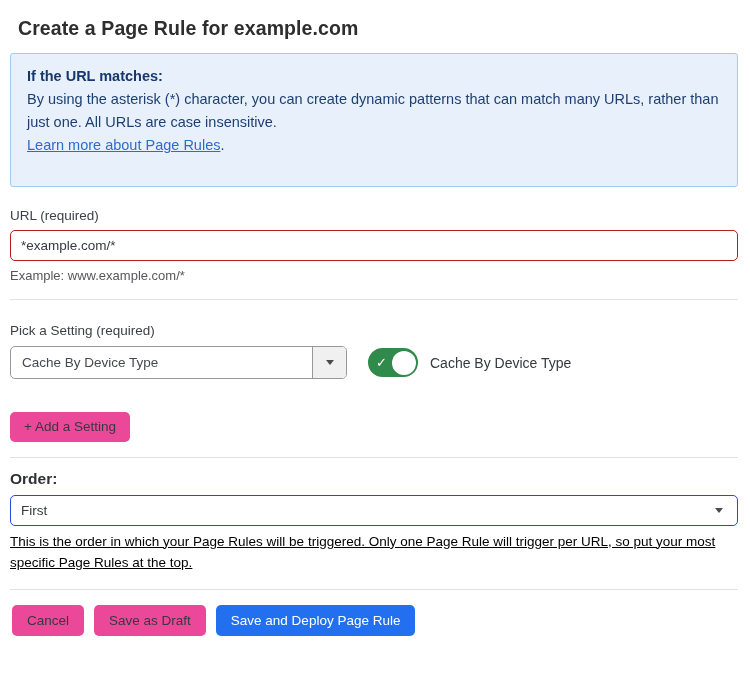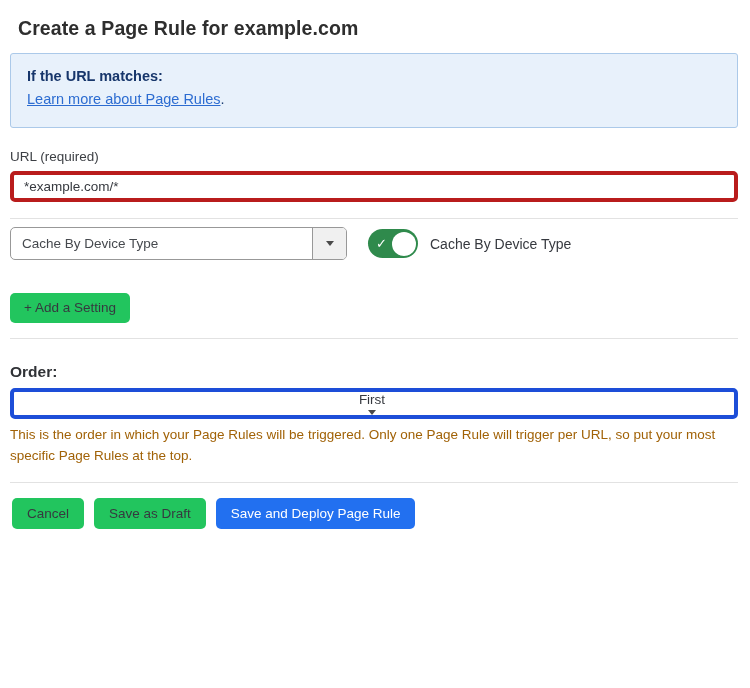--- a/index.html
+++ b/index.html
@@ -22,21 +22,21 @@
     color: #2e2e2e;
     margin: 8px;
     letter-spacing: 0.1px;
   }
 
   .info-box {
     margin-top: 13px;
     background: #e8f1fb;
     border: 1px solid #abc9e9;
     border-radius: 3px;
-    padding: 11px 16px 16px 16px;
+    padding: 11px 16px 29px 16px;
     color: #1d3f72;
     font-size: 14.5px;
     line-height: 23px;
   }
   .info-box .info-heading {
     font-weight: 700;
     color: #17366b;
   }
   .info-box a {
     color: #2c6cd1;
@@ -47,21 +47,21 @@
   .field-label {
     margin-top: 21px;
     font-size: 13.5px;
     color: #3c3f44;
   }
 
   .text-input {
     margin-top: 7px;
     width: 728px;
     height: 31px;
-    border: 4px solid #b91c1c;
+    border: 1px solid #b91c1c;
     border-radius: 5px;
     padding: 0 10px;
     font-size: 13.5px;
     color: #36393f;
     font-family: "Liberation Sans", "DejaVu Sans", sans-serif;
     background: #fff;
     display: block;
   }
 
   .helper-text {
@@ -163,100 +163,103 @@
     display: inline-block;
     border: none;
     border-radius: 5px;
     font-size: 13.5px;
     font-family: "Liberation Sans", "DejaVu Sans", sans-serif;
     padding: 8px 15px;
     cursor: pointer;
     line-height: 1;
   }
   .btn-gray {
-    background: #22c55e;
+    background: #ec4899;
     color: #36393f;
   }
   .btn-blue {
     background: #2270f0;
     color: #ffffff;
   }
   .add-setting { margin-top: 33px; padding: 8px 14px; }
 
   .order-select {
     margin-top: 7px;
     width: 728px;
     height: 31px;
-    border: 4px solid #1d4ed8;
+    border: 1px solid #1d4ed8;
     border-radius: 5px;
     background: #fff;
     display: flex;
     align-items: center;
     justify-content: space-between;
     padding: 0 14px 0 10px;
     font-size: 13.5px;
     color: #36393f;
     cursor: pointer;
-    flex-direction: column;
   }
 
   .order-helper {
     margin-top: 5px;
     font-size: 13.5px;
     line-height: 21px;
-    color: #a16207;
+    color: #000000;
     width: 728px;
+    text-decoration: underline;
   }
 
   .footer-buttons {
     margin-top: 15px;
     display: flex;
     gap: 10px;
     align-items: center;
     padding-left: 2px;
   }
   .footer-buttons .btn { padding: 9px 15px; }
 </style>
 </head>
 <body>
 
 <div class="container">
 
   <h1 class="page-title">Create a Page Rule for example.com</h1>
 
   <div class="info-box">
     <div class="info-heading">If the URL matches:</div>
+    <div class="info-body">By using the asterisk (*) character, you can create dynamic patterns that can match many URLs, rather than just one. All URLs are case insensitive.</div>
     <div><a href="#">Learn more about Page Rules</a><span>.</span></div>
   </div>
 
   <div class="field-label">URL (required)</div>
   <input class="text-input" type="text" value="*example.com/*" style="">
+  <div class="helper-text">Example: www.example.com/*</div>
 
   <hr class="divider">
 
+  <div class="field-label sub-label">Pick a Setting (required)</div>
 
   <div class="controls-row">
     <div class="setting-dropdown">
       <div class="dd-value">Cache By Device Type</div>
       <div class="dd-arrow-seg">
         <span class="caret-down"></span>
       </div>
     </div>
     <div class="toggle">
       <span class="check-mark">✓</span>
       <span class="knob"></span>
     </div>
     <div class="toggle-label">Cache By Device Type</div>
   </div>
 
   <button class="btn btn-gray add-setting">+ Add a Setting</button>
 
   <hr class="divider" style="margin-top:15px;">
 
-  <div class="section-heading" style="margin-top:24px;">Order:</div>
+  <div class="section-heading" style="margin-top:12px;">Order:</div>
 
   <div class="order-select">
     <span>First</span>
     <span class="caret-down"></span>
   </div>
 
   <div class="order-helper">This is the order in which your Page Rules will be triggered. Only one Page Rule will trigger per URL, so put your most specific Page Rules at the top.</div>
 
   <hr class="divider">
 

